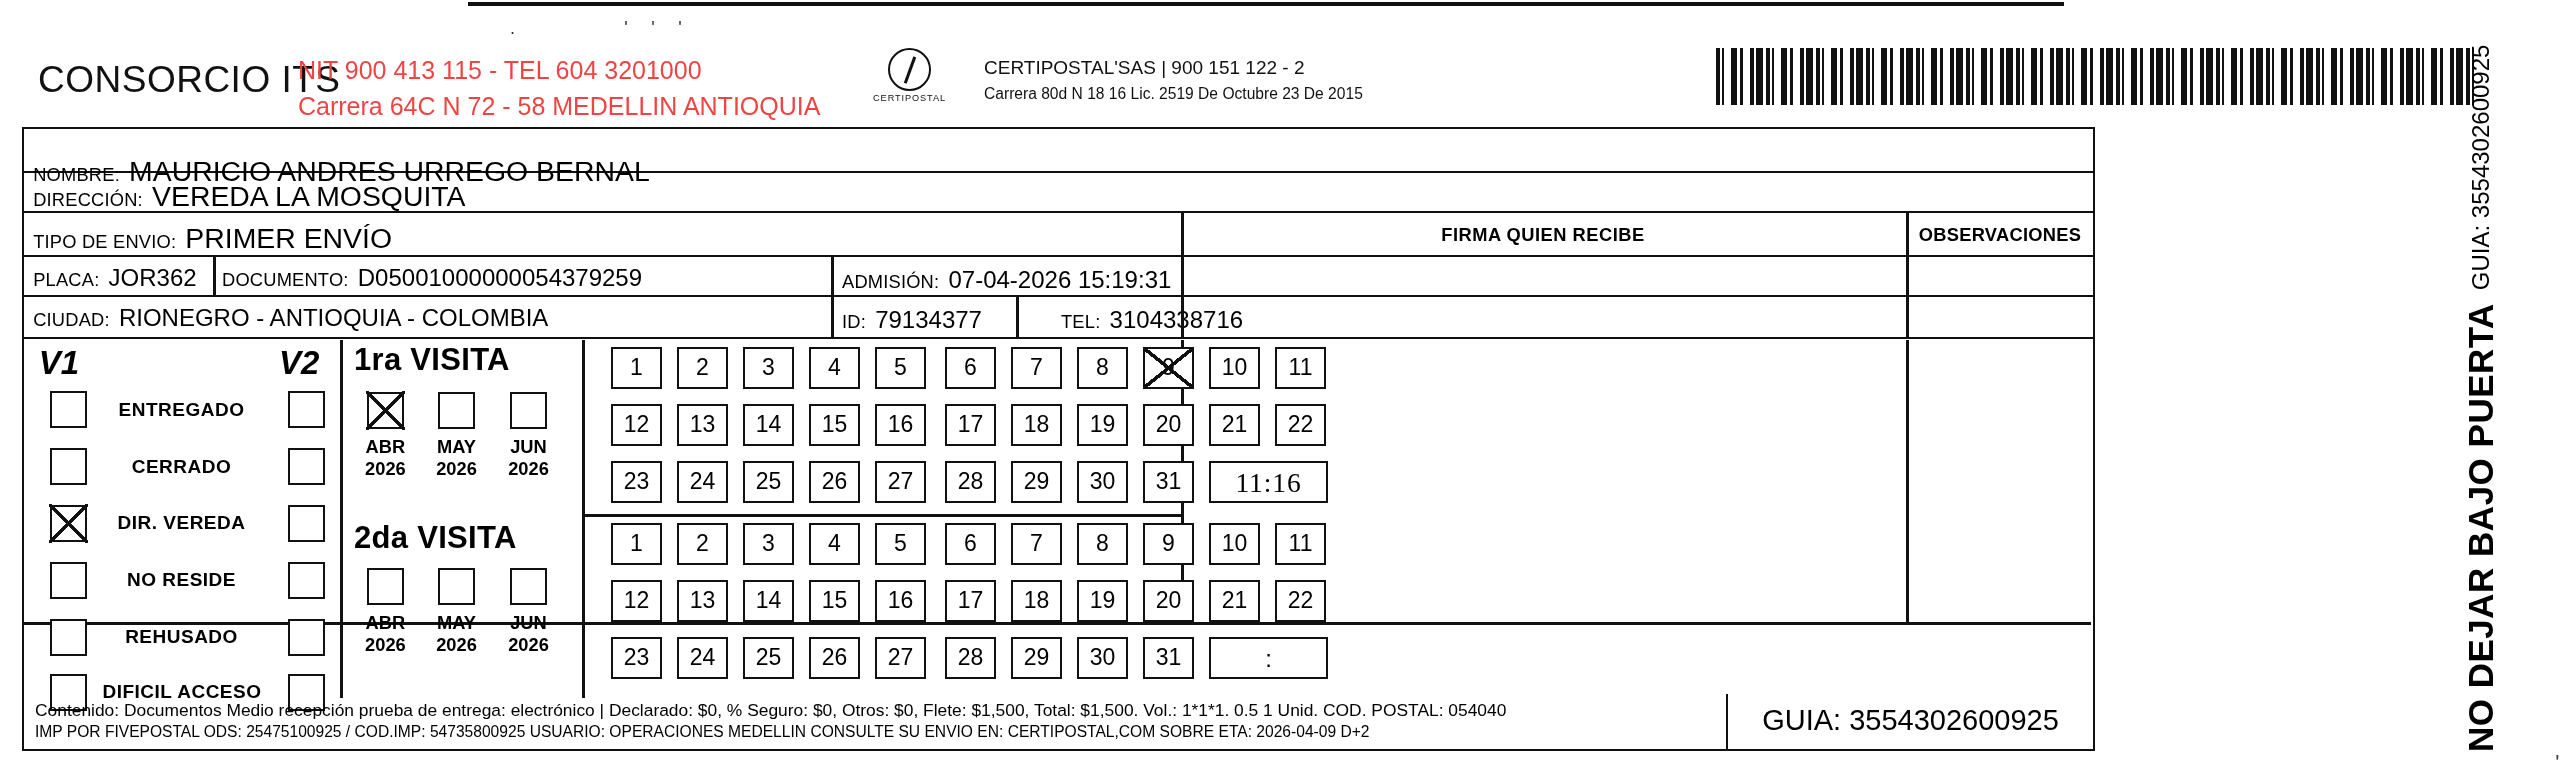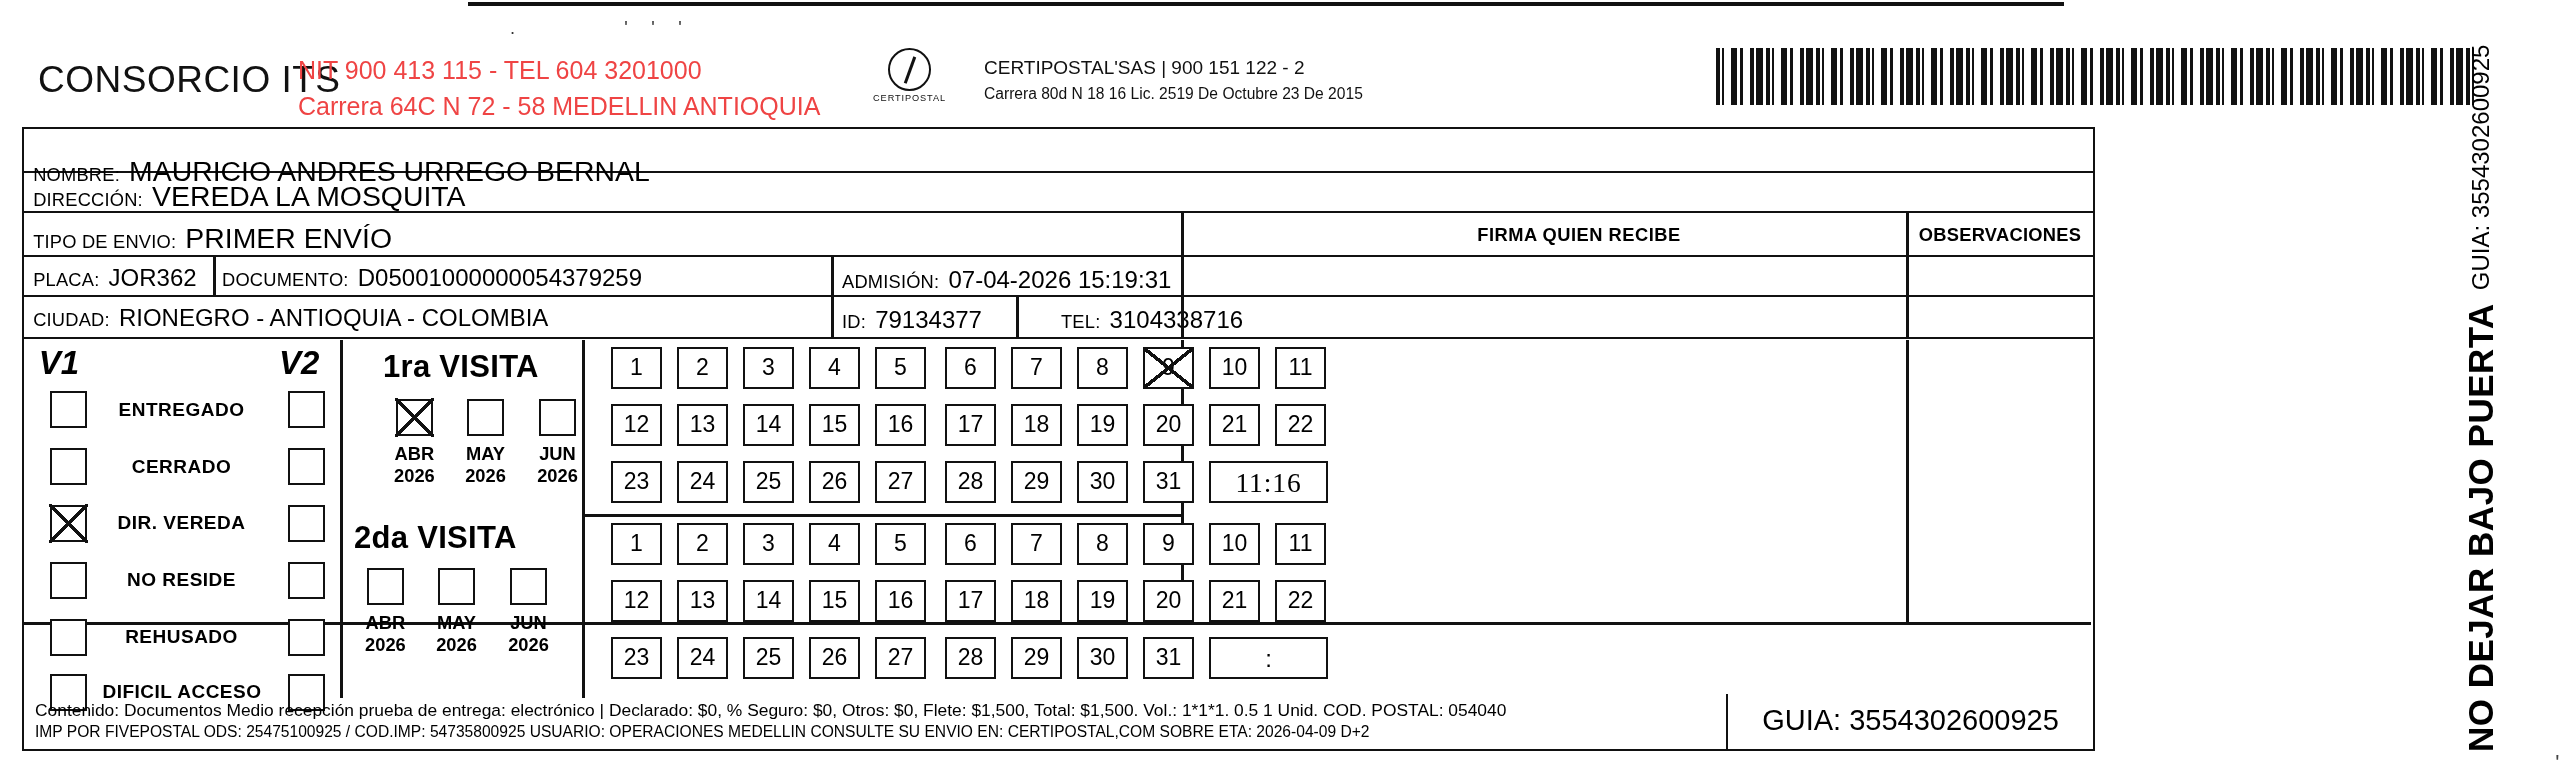--- a/index.html
+++ b/index.html
@@ -156,21 +156,20 @@
     background: #111;
   }
   .firma-title {
     position: absolute;
     left: 0; top: 7.3px;
     width: 724px;
     text-align: center;
     font-size: 18.3px;
     font-weight: bold;
     letter-spacing: 0.5px;
-    padding-left: 36px;
   }
   .obs-title {
     position: absolute;
     left: 734px; top: 7.3px;
     width: 176px;
     text-align: center;
     font-size: 18.3px;
     font-weight: bold;
     letter-spacing: 0.3px;
   }
@@ -469,21 +468,21 @@
 
         <div class="chk" style="left:26px; top:279px;"></div>
         <div class="state-lbl" style="left:66px; top:286px;">REHUSADO</div>
         <div class="chk" style="left:264px; top:279px;"></div>
 
         <div class="chk" style="left:26px; top:334px;"></div>
         <div class="state-lbl" style="left:61px; top:341px; width:194px;">DIFICIL ACCESO</div>
         <div class="chk" style="left:264px; top:334px;"></div>
       </div>
 
-      <div class="visita-block" style="left:330px; top:9px;margin-left:29px;">
+      <div class="visita-block" style="left:330px; top:2px;">
         <div class="visita-title">1ra VISITA</div>
         <div class="chk x" style="left:13px; top:50px;"></div>
         <div class="chk" style="left:84px; top:50px;"></div>
         <div class="chk" style="left:156px; top:50px;"></div>
         <div class="mes-lbl" style="left:0.9px; top:94px;">
           <span>ABR</span><br><span>2026</span>
         </div>
         <div class="mes-lbl" style="left:72px; top:94px;">
           <span>MAY</span><br><span>2026</span>
         </div>

